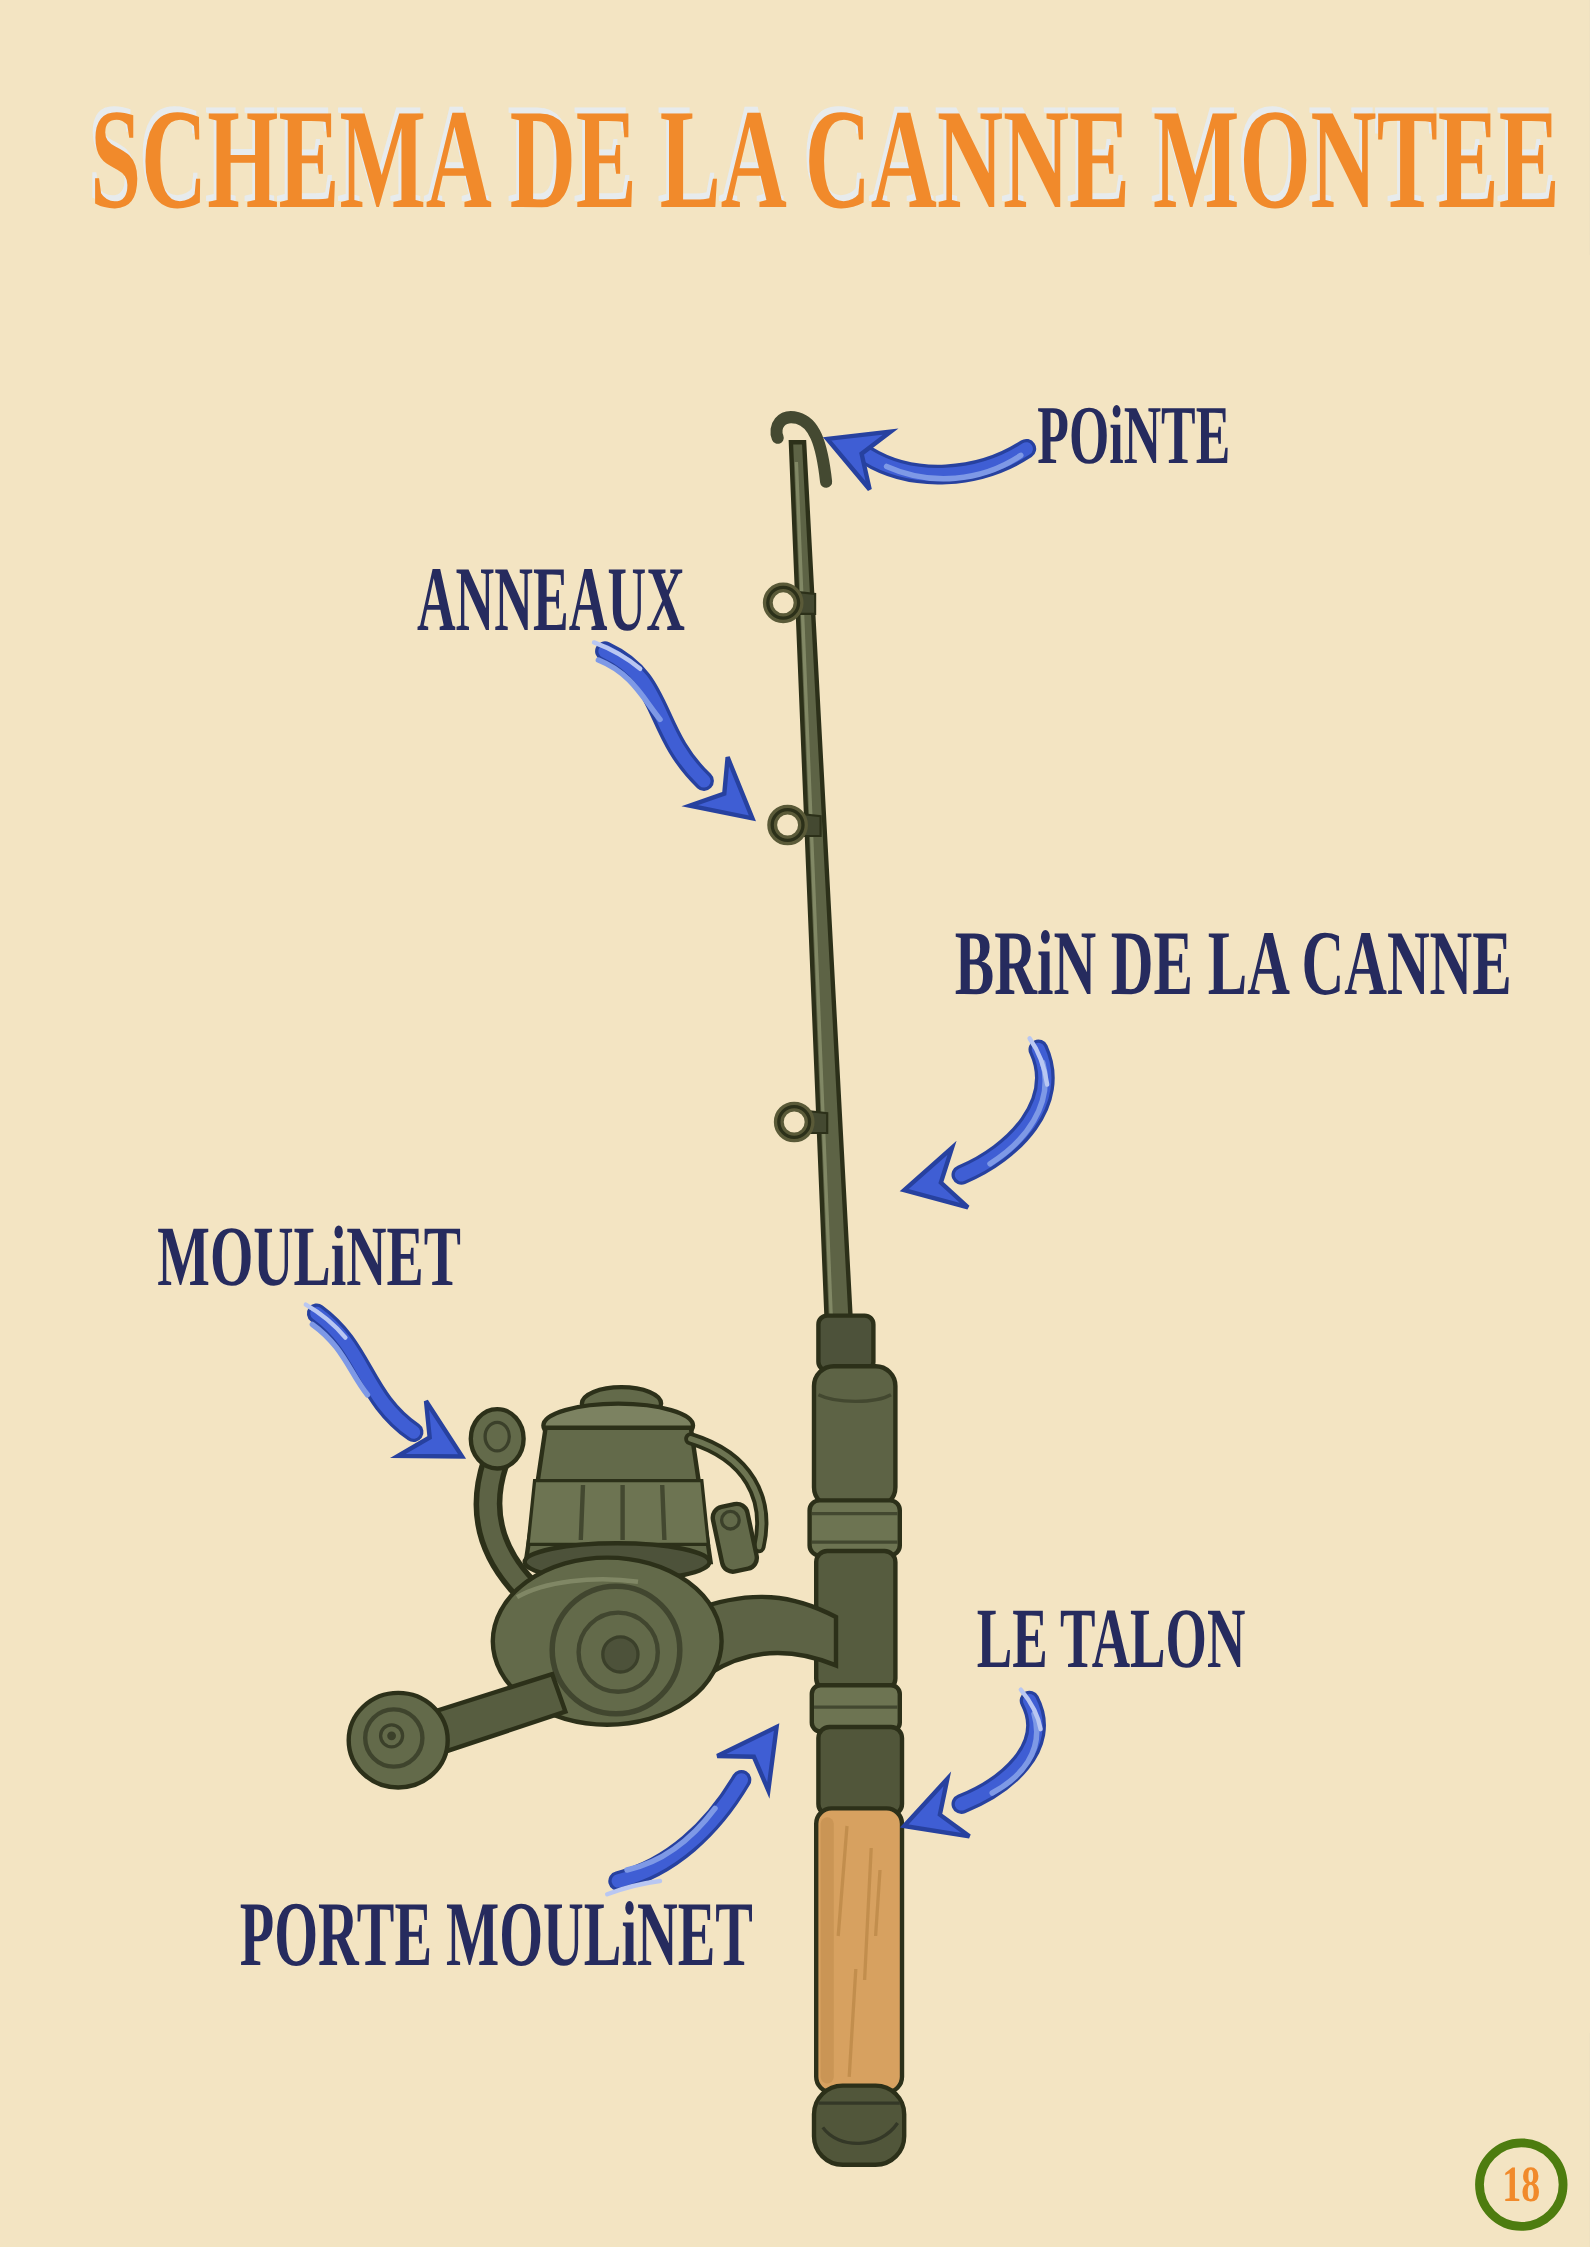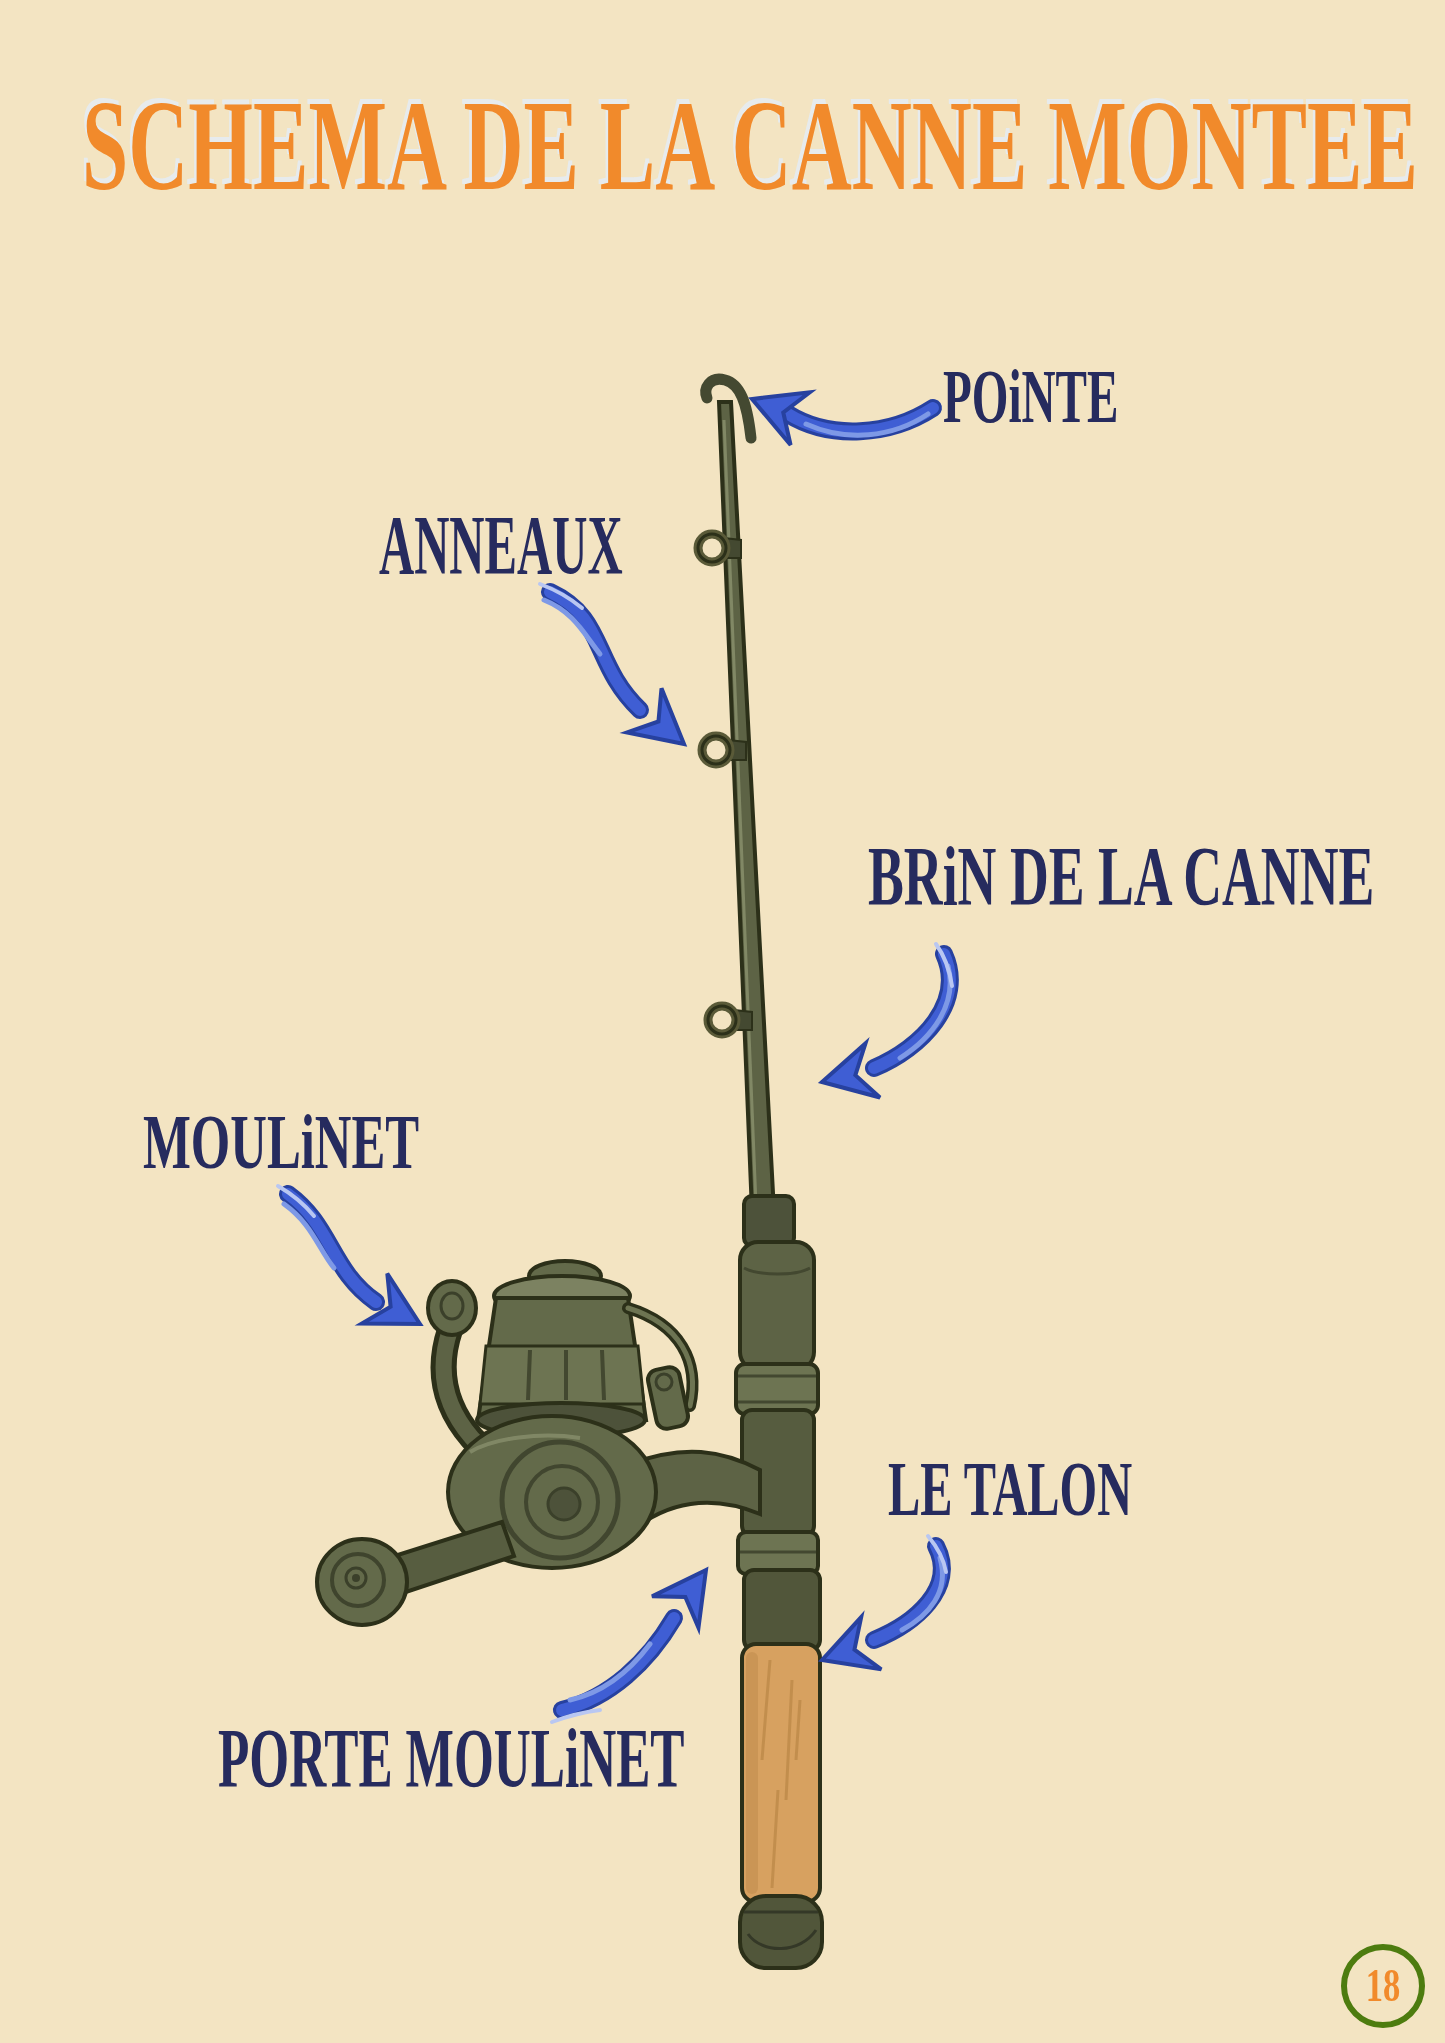--- a/index.html
+++ b/index.html
@@ -28,21 +28,21 @@
   #lbl-pointe   {left:943px;top:358px;font-size:76px;transform:scaleX(0.62);}
   #lbl-anneaux  {left:379px;top:504px;font-size:84px;transform:scaleX(0.58);}
   #lbl-brin     {left:868px;top:835px;font-size:84px;transform:scaleX(0.64);}
   #lbl-moulinet {left:143px;top:1103px;font-size:78px;transform:scaleX(0.65);}
   #lbl-talon    {left:888px;top:1450px;font-size:78px;transform:scaleX(0.62);}
   #lbl-porte    {left:218px;top:1717px;font-size:84px;transform:scaleX(0.61);}
   .art{position:absolute;left:0;top:0;}
   .page-badge{
     position:absolute;left:1341px;top:1944px;
     width:84px;height:84px;box-sizing:border-box;
-    border:6px solid #4d7c0f;border-radius:50%;
+    border:8px solid #4d7c0f;border-radius:50%;
     display:flex;align-items:center;justify-content:center;
   }
   .page-badge span{
     color:#f18a2b;font-size:46px;font-weight:800;line-height:1;
     transform:scaleX(0.75);
   }
 </style>
 </head>
 <body>
 

